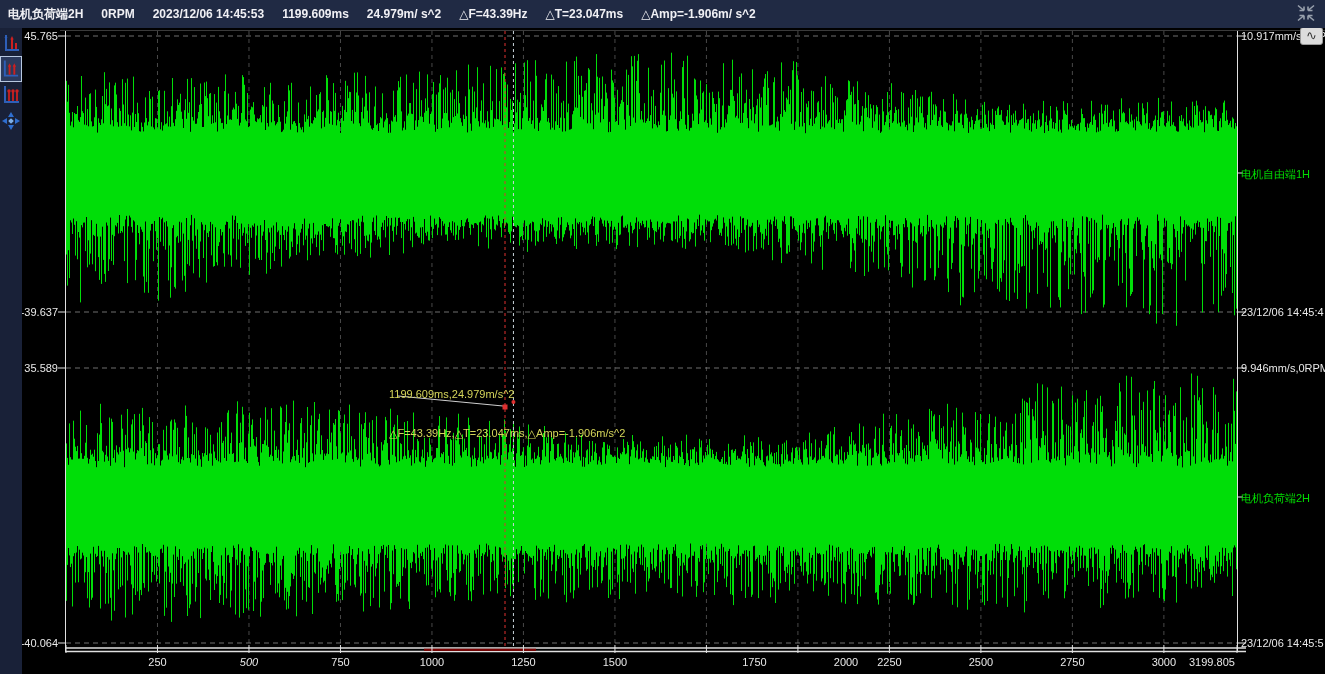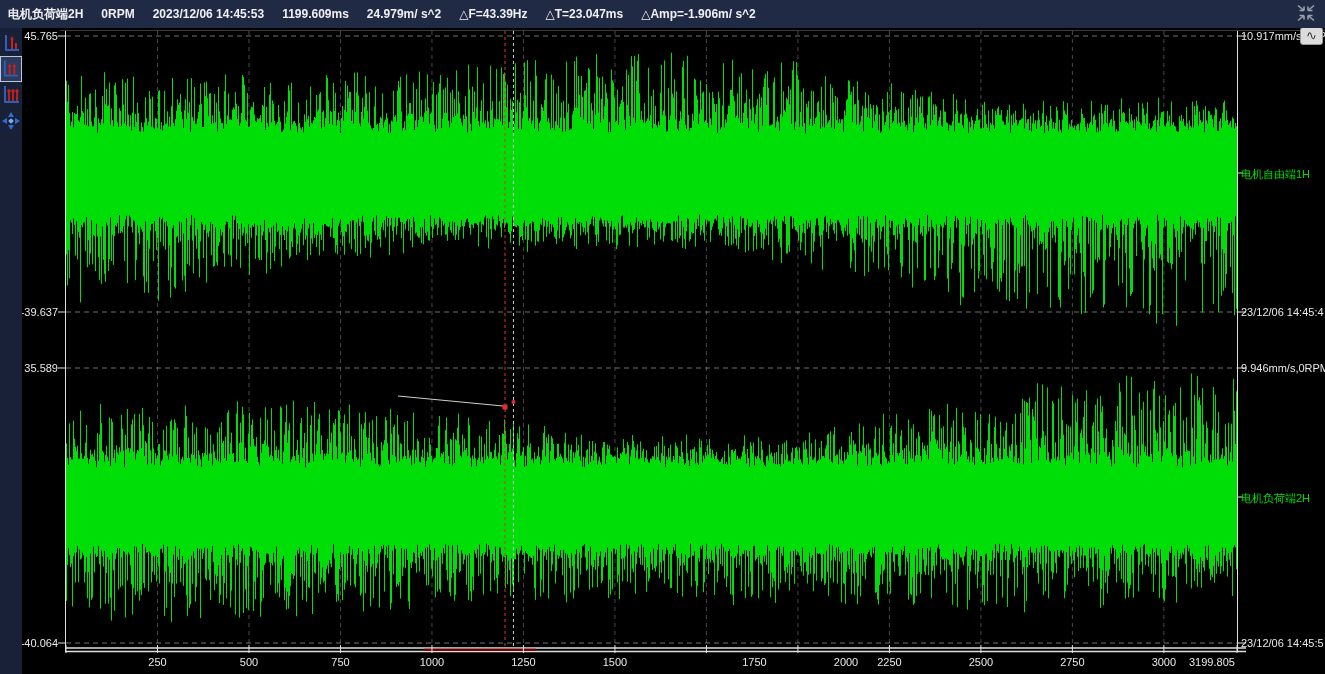--- a/index.html
+++ b/index.html
@@ -175,30 +175,34 @@
       <div class="rlab" style="top: 30px;">10.917mm/s,0RPM</div>
       <div class="rlab chan" style="top: 167px;">电机自由端1H</div>
       <div class="rlab" style="top: 306px;">23/12/06 14:45:4</div>
       <div class="ylab" style="left: 0px; top: 362px;">35.589</div>
       <div class="ylab" style="left: 0px; top: 637px;">-40.064</div>
       <div class="rlab" style="top: 362px;">9.946mm/s,0RPM</div>
       <div class="rlab chan" style="top: 491px;">电机负荷端2H</div>
       <div class="rlab" style="top: 637px;">23/12/06 14:45:5</div>
       <div class="xlab" style="left: 66px; margin-top: 40px;">0ms</div>
       <div class="xlab" style="left: 157.49px; transform: translateX(-50%);">250</div>
-      <div class="xlab" style="left: 248.98px; transform: translateX(-50%);">500</div>
+      <div class="xlab" style="left: 248.98px; transform: translateX(-50%); font-style: italic;">500</div>
       <div class="xlab" style="left: 340.47px; transform: translateX(-50%);">750</div>
       <div class="xlab" style="left: 431.96px; transform: translateX(-50%);">1000</div>
       <div class="xlab" style="left: 523.45px; transform: translateX(-50%);">1250</div>
       <div class="xlab" style="left: 614.94px; transform: translateX(-50%);">1500</div>
       <div class="xlab" style="left: 706.43px; transform: translateX(-50%); margin-left: 48px;">1750</div>
       <div class="xlab" style="left: 846px; transform: translateX(-50%);">2000</div>
       <div class="xlab" style="left: 889.41px; transform: translateX(-50%);">2250</div>
       <div class="xlab" style="left: 980.9px; transform: translateX(-50%);">2500</div>
       <div class="xlab" style="left: 1072.39px; transform: translateX(-50%);">2750</div>
       <div class="xlab" style="left: 1163.88px; transform: translateX(-50%);">3000</div>
       <div class="xlab" style="left: 1189px;">3199.805</div>
     </div>
 
+  <div id="annotation">
+    <div>1199.609ms,24.979m/s^2</div>
+    <div>△F=43.39Hz,△T=23.047ms,△Amp=-1.906m/s^2</div>
+  </div>
 
   <button id="wave-btn">∿</button>
 
 </div>
 
 </body></html>

